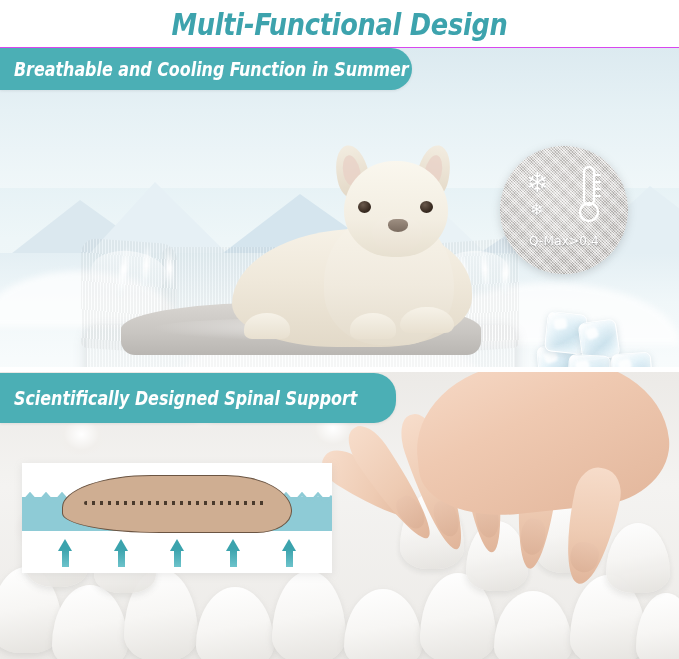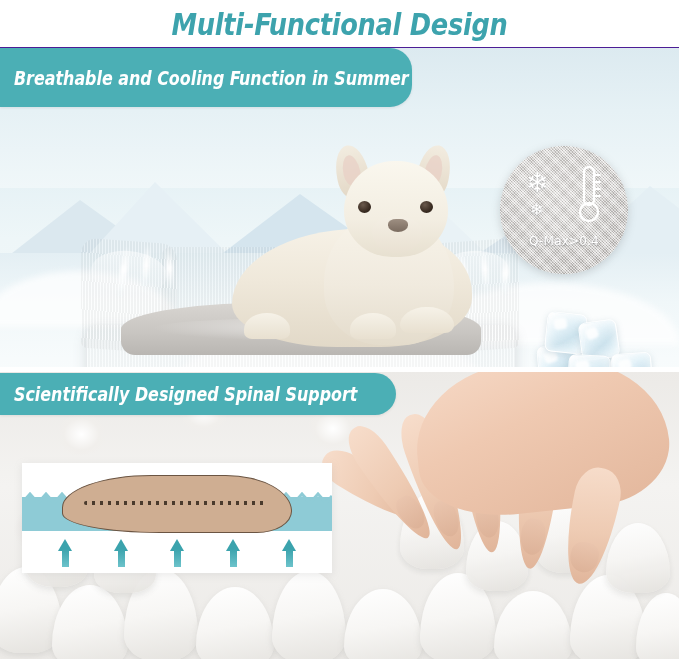--- a/index.html
+++ b/index.html
@@ -1,19 +1,19 @@
 <!DOCTYPE html>
 <html><head>
 <meta charset="utf-8">
 <style>
   * { margin:0; padding:0; box-sizing:border-box; }
   html,body { width:679px; height:659px; overflow:hidden; background:#fff;
     font-family:"Liberation Sans", sans-serif; }
 
-  .page { position:relative; width:679px; height:659px; background:#4c1d95;padding-left:24px; }
+  .page { position:relative; width:679px; height:659px; background:#d946ef;padding-left:24px; }
 
   
   .header { position:absolute; left:0; top:0; width:679px; height:47px;
     background:#ffffff; display:flex; align-items:center; justify-content:center; }
   .header-title { font-size:31px; font-weight:bold; font-style:italic;
     color:#3da3ad; letter-spacing:-0.3px;
     font-family:"DejaVu Sans Condensed","Liberation Sans",sans-serif;
     transform:scaleX(0.92); transform-origin:center; white-space:nowrap; }
 
   
@@ -22,23 +22,23 @@
   .panel-bottom { top:371px; height:288px; background:#f2f1ef; }
 
   
   .ribbon { position:absolute; left:0; background:#4bafb5;
     border-top-right-radius:22px; border-bottom-right-radius:22px;
     display:flex; align-items:center; z-index:40;
     box-shadow:0 1px 3px rgba(0,0,0,0.08); }
   .ribbon-label { color:#ffffff; font-weight:bold; font-style:italic;
     font-family:"DejaVu Sans Condensed","Liberation Sans",sans-serif;
     white-space:nowrap; transform:scaleX(0.93); transform-origin:left center; }
-  .ribbon-1 { top:0px; height:59px; width:412px; padding-left:14px; }
+  .ribbon-1 { top:0px; height:42px; width:412px; padding-left:14px; }
   .ribbon-1 .ribbon-label { font-size:19px; }
-  .ribbon-2 { top:2px; height:42px; width:396px; padding-left:14px; }
+  .ribbon-2 { top:2px; height:50px; width:396px; padding-left:14px; }
   .ribbon-2 .ribbon-label { font-size:19px; }
 
   
   .sky { position:absolute; left:0; top:0; width:679px; height:140px;
     background:linear-gradient(180deg,#dceaf0 0%,#e6f1f5 45%,#f0f7f9 100%); }
 
   .mountain-range { position:absolute; left:0; top:88px; width:679px; height:150px; }
   .peak { position:absolute; bottom:0; width:0; height:0;
     border-left:solid transparent; border-right:solid transparent; }
 

